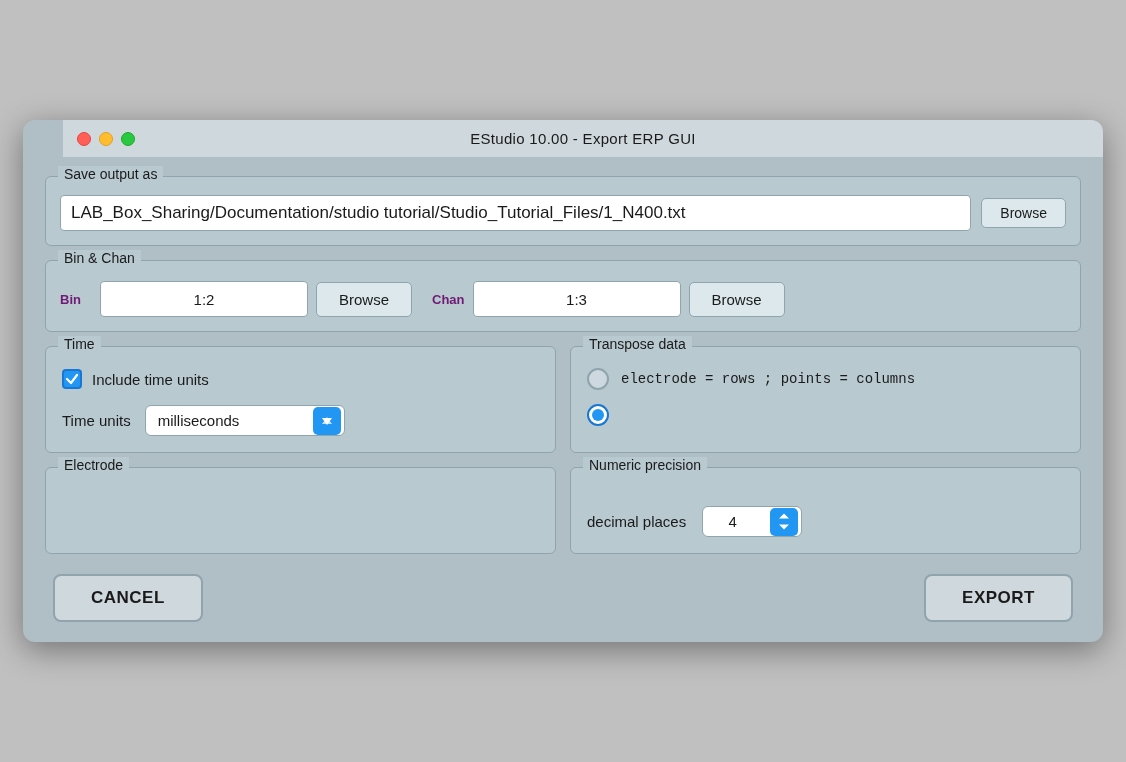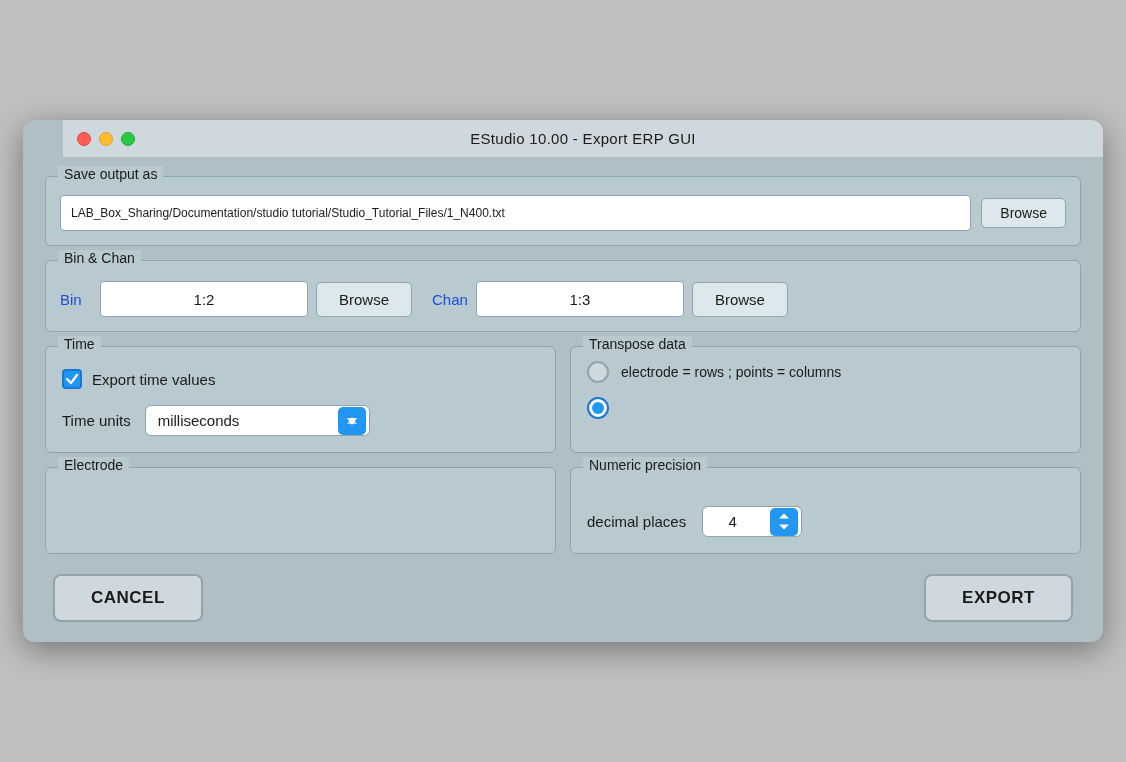--- a/index.html
+++ b/index.html
@@ -96,43 +96,43 @@
       margin-top: 8px;
     }
 
     .path-input {
       flex: 1;
       height: 36px;
       border: 1px solid #90a4ae;
       border-radius: 4px;
       background: white;
       padding: 0 10px;
-      font-size: 12px;
+      font-size: 17px;
       color: #1a1a1a;
       outline: none;
     }
 
     
     .bin-chan-row {
       display: flex;
       align-items: center;
       gap: 20px;
       margin-top: 10px;
     }
 
     .bin-chan-group {
       display: flex;
       align-items: center;
       gap: 8px;
     }
 
     .bc-label {
-      font-size: 15px;
-      font-weight: 400;
-      color: #1d4ed8;
+      font-size: 13px;
+      font-weight: 700;
+      color: #701a75;
       min-width: 32px;
     }
 
     .bc-input {
       width: 208px;
       height: 36px;
       border: 1.5px solid #90a4ae;
       border-radius: 4px;
       background: white;
       padding: 0 10px;
@@ -213,21 +213,21 @@
       appearance: none;
       -webkit-appearance: none;
       background: white;
       border: 1.5px solid #90a4ae;
       border-radius: 6px;
       padding: 6px 36px 6px 12px;
       font-size: 15px;
       color: #1a1a1a;
       cursor: pointer;
       outline: none;
-      width: 225px;
+      width: 200px;
     }
 
     .select-arrow {
       position: absolute;
       right: 4px;
       pointer-events: none;
       width: 28px;
       height: 28px;
       background: #2196f3;
       border-radius: 5px;
@@ -433,21 +433,21 @@
     <div class="middle-row">
 
       <div class="half-group">
         <span class="group-label">Time</span>
         <div class="checkbox-row">
           <div class="checkbox-custom">
             <svg viewBox="0 0 14 14" fill="none">
               <polyline points="2,7 6,11 12,3" stroke="white" stroke-width="2.2" stroke-linecap="round" stroke-linejoin="round"></polyline>
             </svg>
           </div>
-          <span class="checkbox-label">Export time values</span>
+          <span class="checkbox-label">Include time units</span>
         </div>
         <div class="time-units-row">
           <span class="time-units-label">Time units</span>
           <div class="select-wrapper">
             <select class="styled-select">
               <option value="milliseconds" selected="">milliseconds</option>
               <option value="seconds">seconds</option>
               <option value="samples">samples</option>
             </select>
             <div class="select-arrow">
@@ -455,21 +455,21 @@
                 <polygon points="3,5 13,5 8,12"></polygon>
                 <polygon points="3,11 13,11 8,4" fill="white" opacity="0.7"></polygon>
               </svg>
             </div>
           </div>
         </div>
       </div>
 
       <div class="half-group">
         <span class="group-label">Transpose data</span>
-        <div style="margin-top: 0;">
+        <div style="margin-top: 7px; font-family: Liberation Mono, monospace;">
           <div class="radio-row">
             <div class="radio-custom"></div>
             <span class="radio-label">electrode = rows ; points = columns</span>
           </div>
           <div class="radio-row">
             <div class="radio-custom selected"></div>
           </div>
         </div>
       </div>
 

